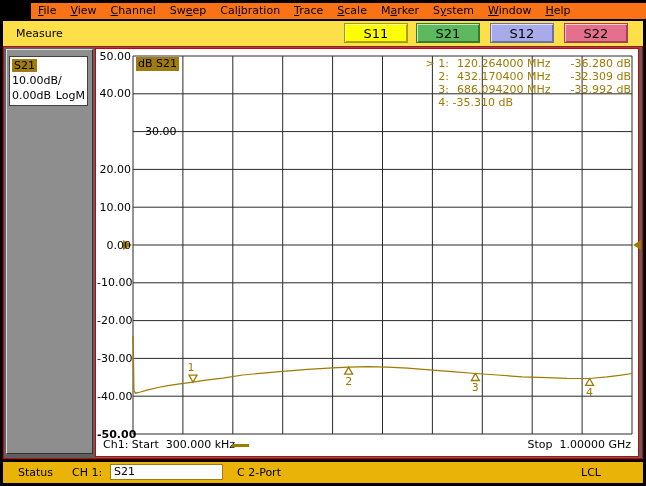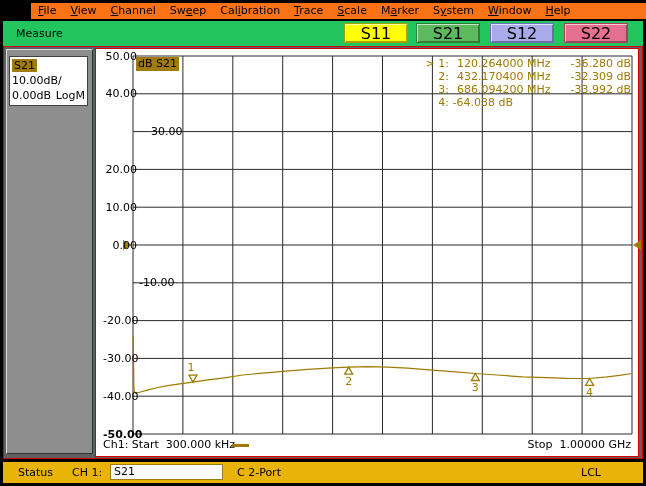--- a/index.html
+++ b/index.html
@@ -6,24 +6,24 @@
   html,body { background:#000; }
   body { font-family:"DejaVu Sans", sans-serif; font-size:11px; color:#000; }
   .window { position:relative; width:646px; height:486px; background:#000; overflow:hidden; }
 
   
   .menubar { position:absolute; left:3px; top:3px; width:640px; height:16px;
              background:#f97316; display:flex; align-items:center;margin-left:28px; }
   .menu-item { padding:1px 7px 2px 7px; white-space:pre; cursor:default; }
 
   
-  .toolbar { position:absolute; left:3px; top:21px; width:640px; height:25px; background:#22c55e; }
+  .toolbar { position:absolute; left:3px; top:21px; width:640px; height:25px; background:#fde047; }
   .toolbar-label { position:absolute; left:13px; top:6px; }
   .sparam-btn { position:absolute; top:2px; width:64px; height:20px;
-                font-family:"DejaVu Sans", sans-serif; font-size:16px; color:#000;
+                font-family:"DejaVu Sans", sans-serif; font-size:13px; color:#000;
                 border:1px solid; cursor:pointer;
                 box-shadow: inset 1px 1px 0 rgba(255,255,255,.65), inset -1px -1px 0 rgba(0,0,0,.35); }
 
   
   .main { position:absolute; left:3px; top:46px; width:640px; height:413px;
           border:1px solid #d40000; background:#5f5f5f; }
 
   
   .sidebar { position:absolute; left:2px; top:2px; width:87px; height:405px; background:#8e8e8e;
              border-top:1px solid #dcdcdc; border-left:1px solid #dcdcdc;
@@ -32,21 +32,21 @@
              border:1px solid #404040; padding:1px 2px; cursor:default; }
   .infobox .row { height:15px; line-height:15px; }
   .hl { background:#a07b10; color:#000; padding:0 2px; }
   .row3 { display:flex; justify-content:space-between; }
 
   
   .graph { position:absolute; left:91px; top:1px; width:544px; height:409px;
            border:1px solid #d40000; background:#fff; }
   .graph svg { position:absolute; left:0; top:0; overflow:visible; }
 
-  .ylab { position:absolute; width:34px; text-align:right; right:auto; left:7px;
+  .ylab { position:absolute; width:34px; text-align:right; right:auto; left:1px;
           height:13px; line-height:13px; font-size:11px; }
 
   .tracelabel { position:absolute; left:40px; top:8px; height:14px; line-height:14px; }
 
   .markers { position:absolute; top:8px; right:7px; color:#9f7a00; }
   .mrow { display:flex; height:13px; line-height:13px; white-space:pre; }
   .mnum  { width:26px; text-align:right; }
   .mfreq { width:118px; text-align:left; padding-left:8px; }
   .mval  { width:64px; text-align:right; }
 
@@ -153,32 +153,32 @@
             <text x="493.59772449999997" y="347.4718" fill="#9f7a00" text-anchor="middle" font-size="11" font-family="DejaVu Sans, sans-serif">4</text>
           </g>
         </svg>
       <div id="ylabels">
           <div class="ylab" style="top: 1px;">50.00</div>
           <div class="ylab" style="top: 38px;">40.00</div>
           <div class="ylab" style="top: 76px; padding-left: 48px;">30.00</div>
           <div class="ylab" style="top: 114px;">20.00</div>
           <div class="ylab" style="top: 152px;">10.00</div>
           <div class="ylab" style="top: 190px;">0.00</div>
-          <div class="ylab" style="top: 227px; margin-left: 36px;">-10.00</div>
+          <div class="ylab" style="top: 227px;">-10.00</div>
           <div class="ylab" style="top: 265px;">-20.00</div>
           <div class="ylab" style="top: 303px;">-30.00</div>
           <div class="ylab" style="top: 341px;">-40.00</div>
           <div class="ylab" style="top: 379px; font-weight: bold;">-50.00</div>
         </div>
       <div class="tracelabel hl">dB S21</div>
       <div class="markers" id="marker-readout">
           <div class="mrow"><span class="mnum">&gt; 1:</span><span class="mfreq">120.264000 MHz</span><span class="mval">-36.280 dB</span></div>
           <div class="mrow"><span class="mnum">2:</span><span class="mfreq">432.170400 MHz</span><span class="mval">-32.309 dB</span></div>
           <div class="mrow"><span class="mnum">3:</span><span class="mfreq">686.094200 MHz</span><span class="mval">-33.992 dB</span></div>
-          <div class="mrow"><span class="mnum">4:</span><span class="mval">-64.038 dB</span></div>
+          <div class="mrow"><span class="mnum">4:</span><span class="mval">-35.310 dB</span></div>
         </div>
       <div class="xinfo">
         <span class="xstart">Ch1: Start  300.000 kHz</span>
         <span class="tracedash"></span>
         <span class="xstop">Stop  1.00000 GHz</span>
       </div>
     </div>
 
   </div>
 

